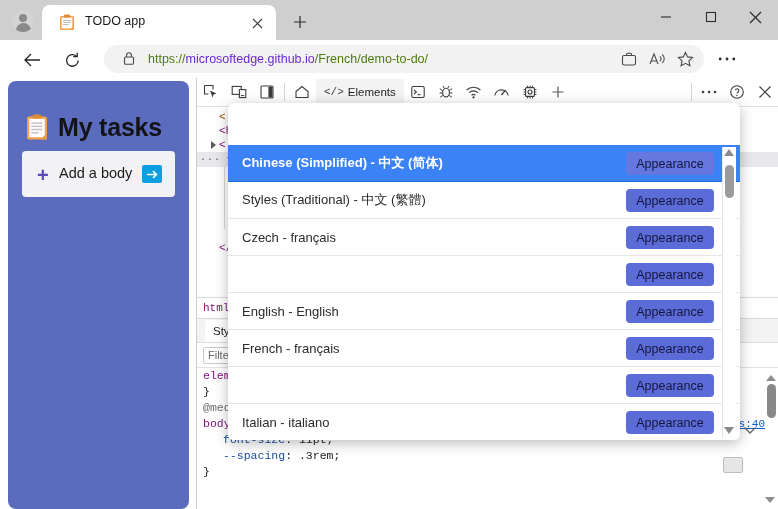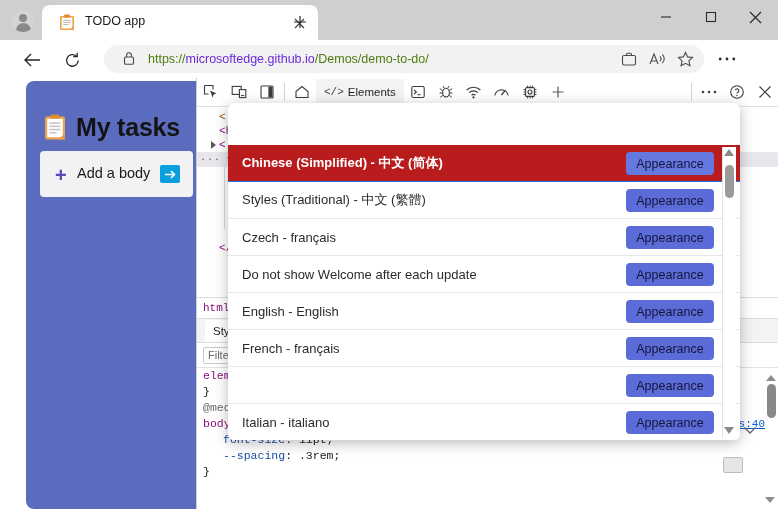--- a/index.html
+++ b/index.html
@@ -35,21 +35,21 @@
   .avatar-circle::before {
     content: ""; position: absolute; left: 7px; top: 3.5px;
     width: 8px; height: 8px; border-radius: 50%; background: #8a8a8a;
   }
   .avatar-circle::after {
     content: ""; position: absolute; left: 3.5px; top: 13px;
     width: 15px; height: 12px; border-radius: 8px 8px 0 0; background: #8a8a8a;
   }
 
   .tab {
-    position: absolute; left: 42px; top: 5px; width: 276px; height: 35px;
+    position: absolute; left: 42px; top: 5px; width: 234px; height: 35px;
     background: #ffffff;
     border-radius: 8px 8px 0 0;
     display: flex; align-items: center;
   }
   .tab-favicon {
     position: absolute; left: 17px; top: 9px; width: 16px; height: 17px;
   }
   .tab-title {
     position: absolute; left: 43px; top: 9px;
     font-size: 12.5px; color: #1b1b1b; white-space: nowrap;
@@ -103,21 +103,21 @@
     display: flex; align-items: center; justify-content: center; color: #2b2b2b;
     font-size: 16px; letter-spacing: 1.5px;
   }
 
   
   .page-area {
     position: absolute; left: 0; top: 78px; width: 196px; height: 431px;
     background: #ffffff; overflow: hidden;
   }
   .todo-card {
-    position: absolute; left: 26px; top: 3px; width: 181px; height: 428px;
+    position: absolute; left: 8px; top: 3px; width: 181px; height: 428px;
     background: #5b6cbf; border-radius: 8px;
   }
   .todo-head {
     position: absolute; left: 18px; top: 25px; width: 155px; height: 42px;
     display: flex; align-items: center; gap: 10px;
   }
   .clipboard-icon { width: 22px; height: 27px; position: relative; }
   .todo-title {
     font-size: 25px; font-weight: bold; color: #141414; letter-spacing: -0.2px;
   }
@@ -287,21 +287,21 @@
 
   .palette-list {
     position: absolute; left: 0; top: 42px; width: 512px; height: 295px;
     background: #ffffff; overflow: hidden;
   }
   .pal-row {
     position: relative; height: 37px; display: flex; align-items: center;
     border-bottom: 1px solid #e6e6e6; padding: 0 0 0 14px;
   }
   .pal-row:last-child { border-bottom: none; }
-  .pal-row.selected { background: #b91c1c; border-bottom-color: #1473e6; }
+  .pal-row.selected { background: #3b82f6; border-bottom-color: #1473e6; }
   .pal-label {
     font-size: 13px; color: #2b2b2b; font-family: "Liberation Sans", sans-serif;
     white-space: nowrap;
   }
   .pal-row.selected .pal-label { color: #ffffff; font-weight: bold; }
   .pal-badge {
     position: absolute; right: 26px; top: 7px;
     min-width: 88px; height: 23px; border-radius: 4px;
     background: #5b6cd8; color: #15153a;
     font-size: 12.5px; font-family: "Liberation Sans", sans-serif;
@@ -397,21 +397,21 @@
     </div>
   </div>
 
   <div class="omnibox">
     <span class="omnibox-lock">
       <svg width="14" height="15" viewBox="0 0 14 15">
         <rect x="2.5" y="6" width="9" height="7.2" rx="1.3" stroke="#4a4a4a" stroke-width="1.1" fill="none"></rect>
         <path d="M4.6 6 V4.2 a2.4 2.4 0 0 1 4.8 0 V6" stroke="#4a4a4a" stroke-width="1.1" fill="none"></path>
       </svg>
     </span>
-    <span class="omnibox-url"><span class="u-dim">https://</span><span class="u-strong">microsoftedge.github.io</span><span class="u-dim">/Demos/demo-to-do/</span></span>
+    <span class="omnibox-url"><span class="u-dim">https://</span><span class="u-strong">microsoftedge.github.io</span><span class="u-dim">/French/demo-to-do/</span></span>
 
     <span class="omni-right">
       <span class="omni-icon">
         <svg width="16" height="16" viewBox="0 0 16 16">
           <rect x="1.5" y="4.5" width="13" height="9.5" rx="1.6" stroke="#4a4a4a" stroke-width="1.1" fill="none"></rect>
           <path d="M5.5 4.5 V3.4 a1.2 1.2 0 0 1 1.2-1.2 h2.6 a1.2 1.2 0 0 1 1.2 1.2 V4.5" stroke="#4a4a4a" stroke-width="1.1" fill="none"></path>
         </svg>
       </span>
       <span class="omni-icon">
         <svg width="18" height="16" viewBox="0 0 18 16">
@@ -650,21 +650,20 @@
         <span class="pal-label">Styles (Traditional) - 中文 (繁體)</span>
         <span class="pal-badge">Appearance</span>
       </div>
 
       <div class="pal-row">
         <span class="pal-label">Czech - français</span>
         <span class="pal-badge">Appearance</span>
       </div>
 
       <div class="pal-row">
-        <span class="pal-label">Do not show Welcome after each update</span>
         <span class="pal-badge">Appearance</span>
       </div>
 
       <div class="pal-row">
         <span class="pal-label">English - English</span>
         <span class="pal-badge">Appearance</span>
       </div>
 
       <div class="pal-row">
         <span class="pal-label">French - français</span>

